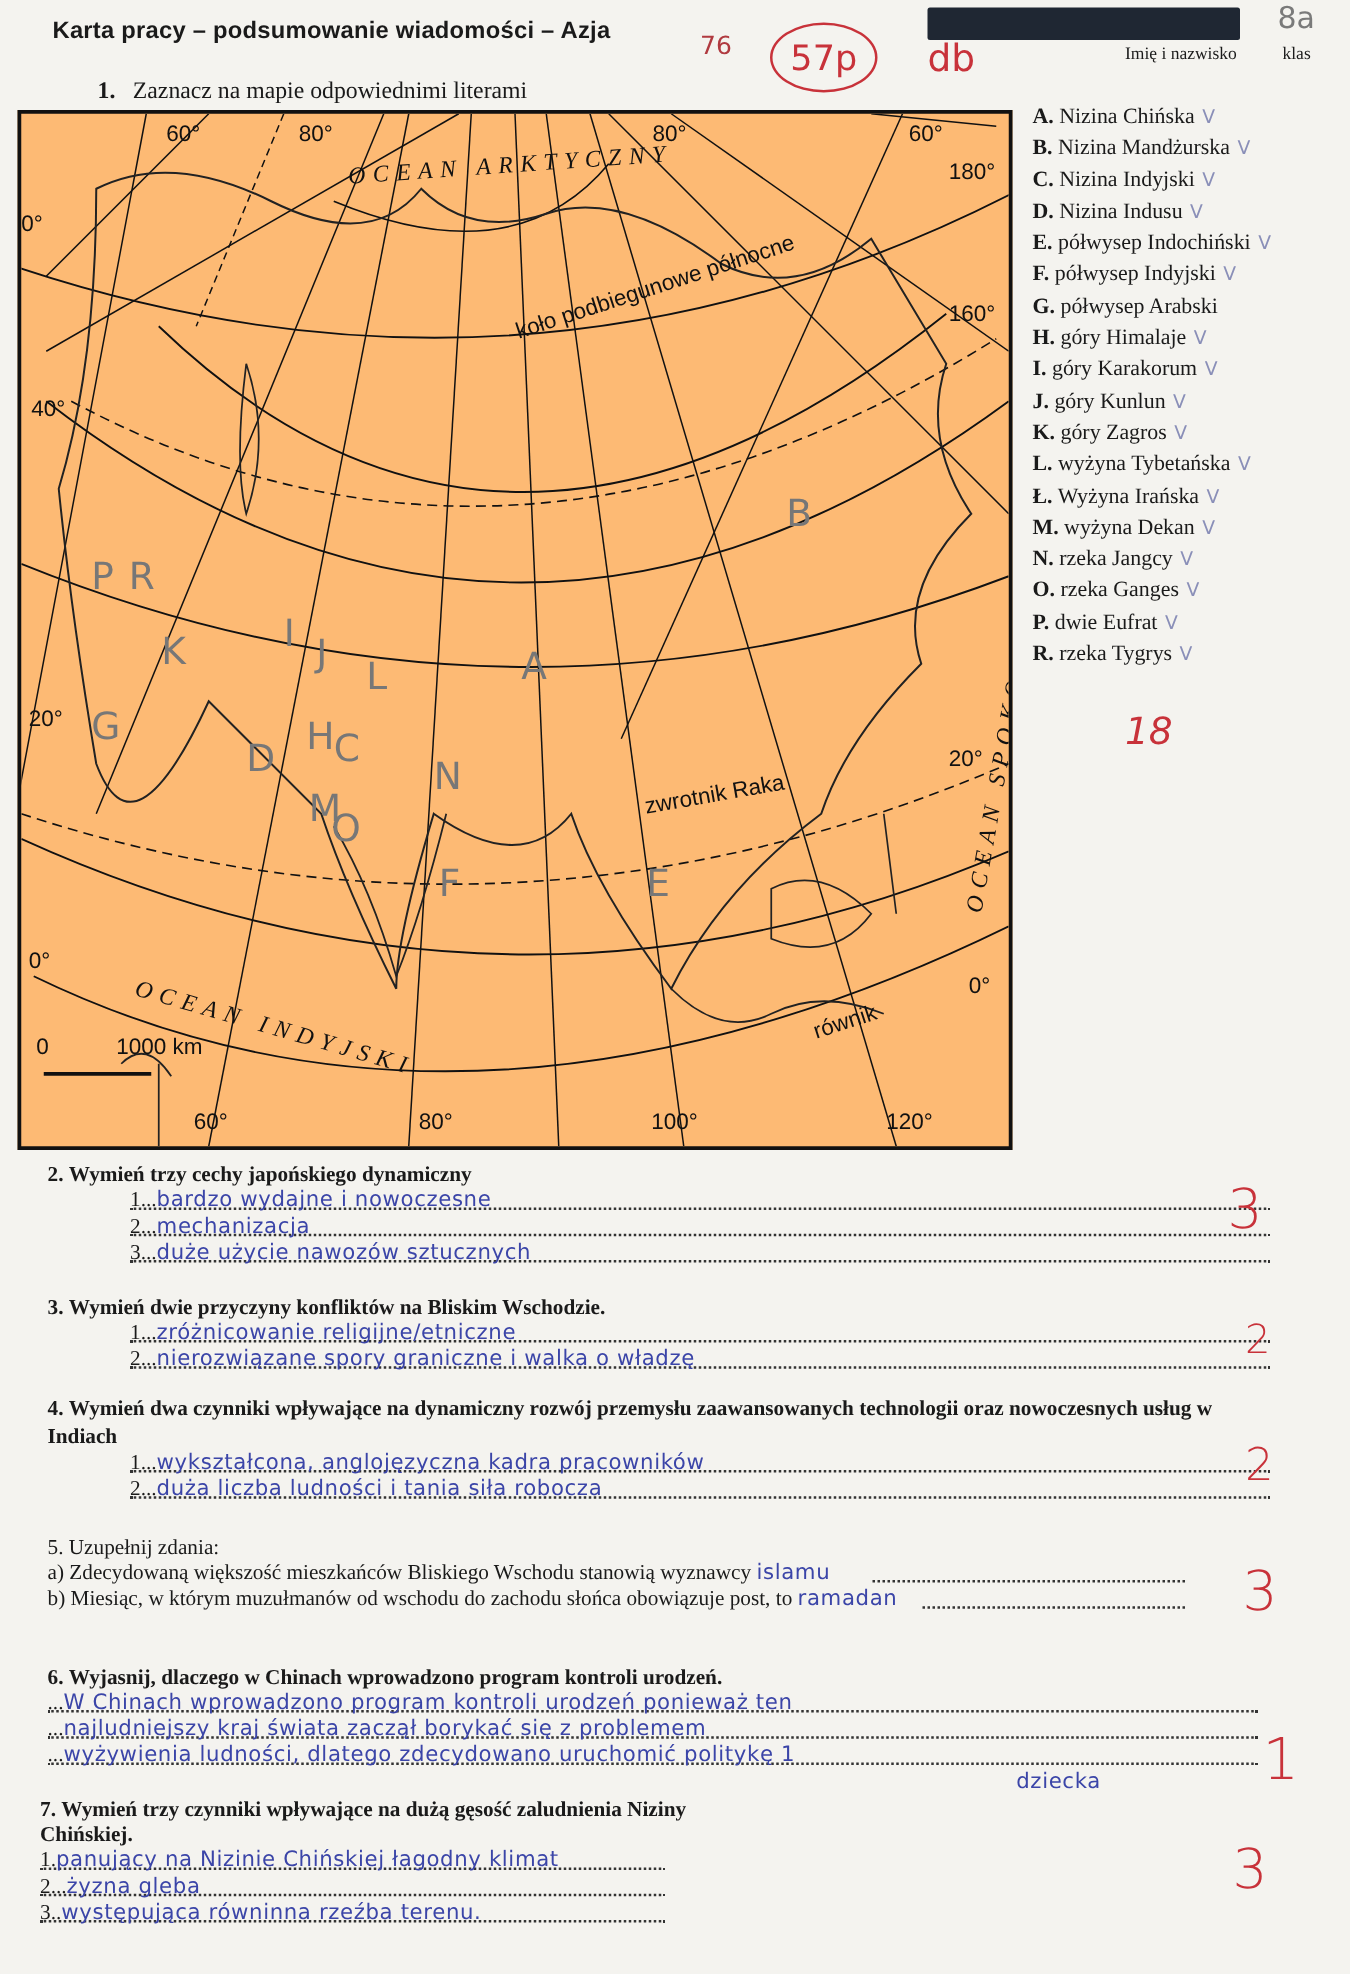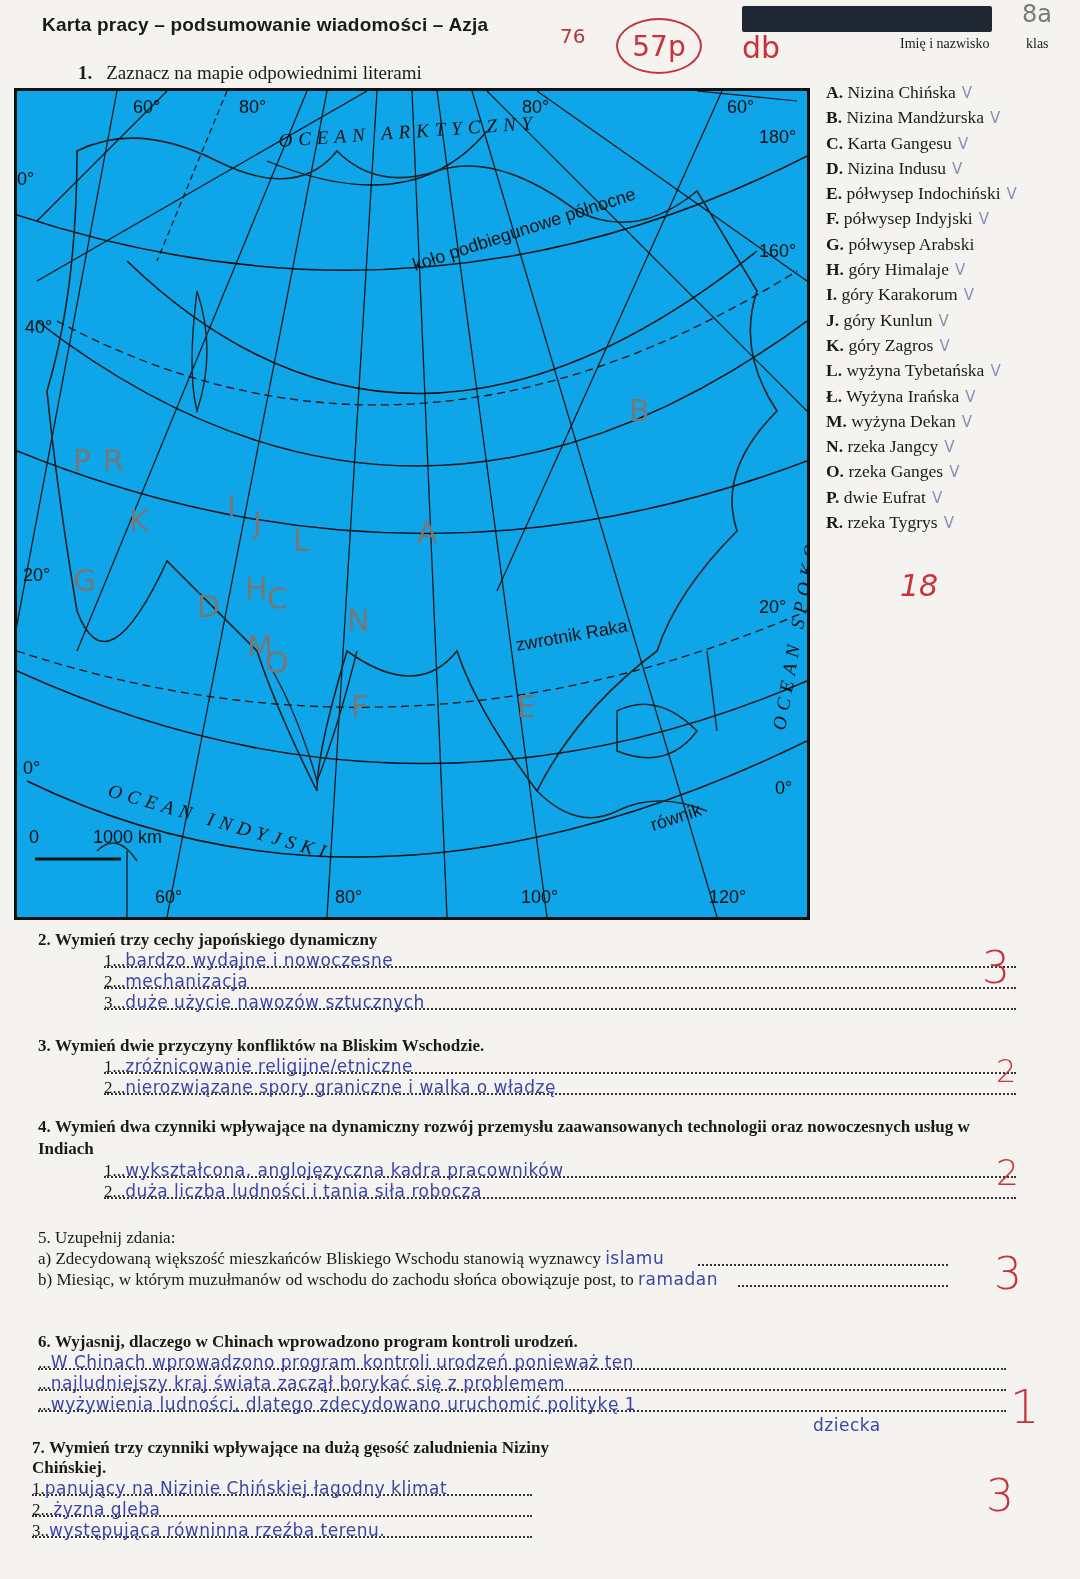--- a/index.html
+++ b/index.html
@@ -9,21 +9,21 @@
   .task1{left:78px;top:62px;font-size:19px;}
   .task1 b{margin-right:14px;}
   .redact{left:742px;top:6px;width:250px;height:26px;background:#1f2733;border-radius:2px;}
   .name-label{left:900px;top:36px;font-size:14px;}
   .class-label{left:1026px;top:36px;font-size:14px;}
   .hw{font-family:"DejaVu Sans",sans-serif;}
   .score-top{left:560px;top:24px;font-size:20px;color:#b03a40;}
   .score-circle{left:616px;top:18px;width:82px;height:52px;border:2px solid #c8323a;border-radius:50%;display:flex;align-items:center;justify-content:center;font-size:28px;color:#c8323a;}
   .grade{left:742px;top:30px;font-size:30px;color:#c8323a;}
   .klasa-val{left:1022px;top:0px;font-size:24px;color:#7a7a7a;}
-  .map{left:14px;top:88px;width:790px;height:826px;border:3px solid #111;background:#0ea5e9;overflow:hidden;}
+  .map{left:14px;top:88px;width:790px;height:826px;border:3px solid #111;background:#fdba74;overflow:hidden;}
   .map svg{position:absolute;left:0;top:0;}
   .legend{left:826px;top:80px;font-size:17.5px;line-height:24.3px;}
   .legend .row{white-space:nowrap;}
   .legend .row b{font-weight:bold;}
   .check{color:#8a8fb8;font-family:"DejaVu Sans",sans-serif;font-size:15px;margin-left:6px;}
   .score18{left:900px;top:568px;font-size:30px;color:#c8323a;font-style:italic;}
   .q{font-size:17px;}
   .q .qt{font-weight:normal;}
   .q .qt b{font-weight:bold;}
   .line{position:relative;height:21px;white-space:nowrap;}
@@ -140,21 +140,21 @@
     <text class="pencil" x="334" y="626">F</text>
     <text class="pencil" x="500" y="626">E</text>
     <text class="pencil" x="330" y="540">N</text>
     <text class="pencil" x="400" y="452">A</text>
   </svg>
 </div>
 
 <div class="abs legend">
   <div class="row"><b>A.</b> <span>Nizina Chińska</span><span class="check">V</span></div>
   <div class="row"><b>B.</b> <span>Nizina Mandżurska</span><span class="check">V</span></div>
-  <div class="row"><b>C.</b> <span>Karta Gangesu</span><span class="check">V</span></div>
+  <div class="row"><b>C.</b> <span>Nizina Indyjski</span><span class="check">V</span></div>
   <div class="row"><b>D.</b> <span>Nizina Indusu</span><span class="check">V</span></div>
   <div class="row"><b>E.</b> <span>półwysep Indochiński</span><span class="check">V</span></div>
   <div class="row"><b>F.</b> <span>półwysep Indyjski</span><span class="check">V</span></div>
   <div class="row"><b>G.</b> <span>półwysep Arabski</span><span class="check"></span></div>
   <div class="row"><b>H.</b> <span>góry Himalaje</span><span class="check">V</span></div>
   <div class="row"><b>I.</b> <span>góry Karakorum</span><span class="check">V</span></div>
   <div class="row"><b>J.</b> <span>góry Kunlun</span><span class="check">V</span></div>
   <div class="row"><b>K.</b> <span>góry Zagros</span><span class="check">V</span></div>
   <div class="row"><b>L.</b> <span>wyżyna Tybetańska</span><span class="check">V</span></div>
   <div class="row"><b>Ł.</b> <span>Wyżyna Irańska</span><span class="check">V</span></div>

